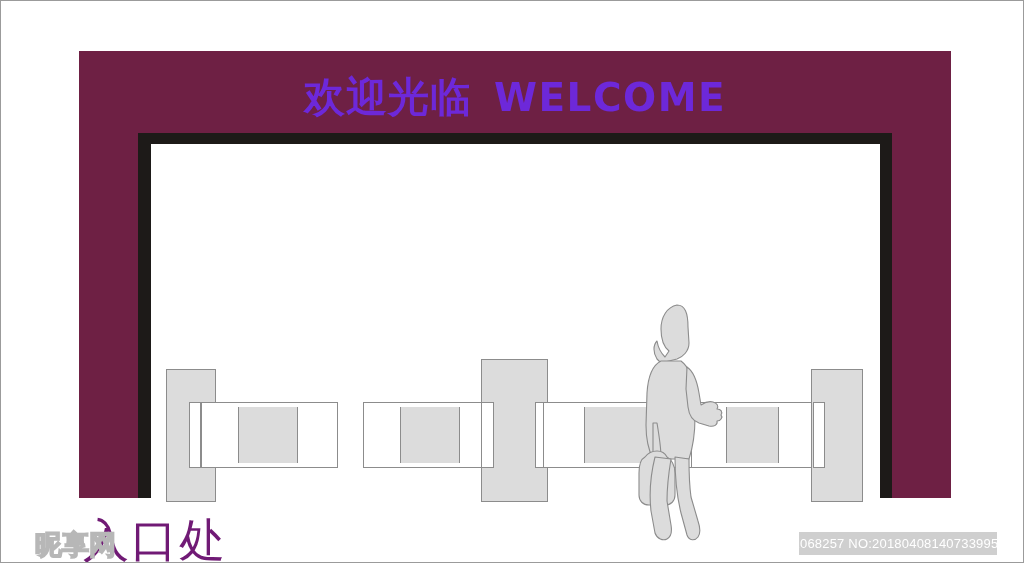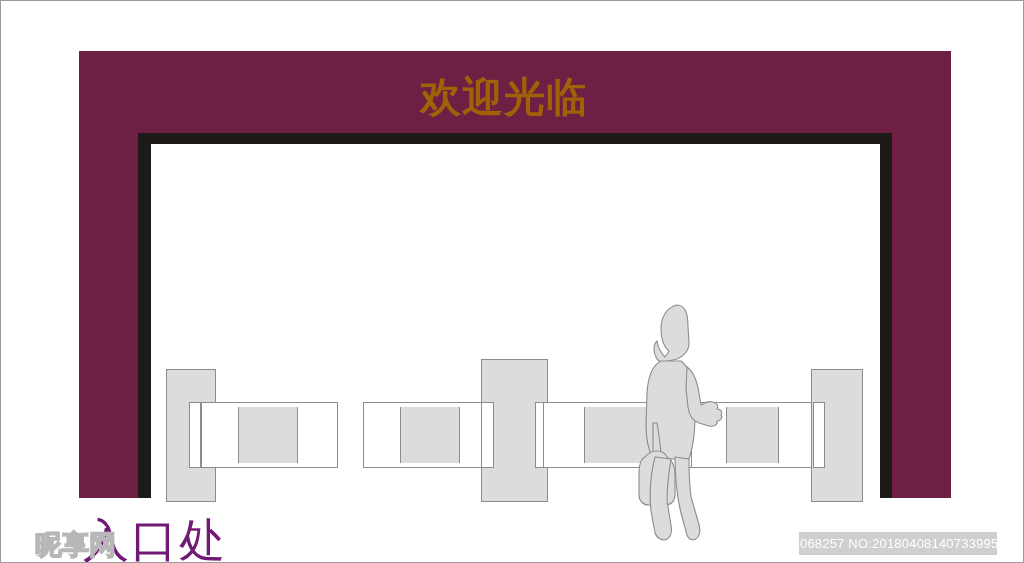--- a/index.html
+++ b/index.html
@@ -53,21 +53,21 @@
   
   .header-text {
     position: absolute;
     left: 78px;
     top: 66px;
     width: 872px;
     height: 60px;
     display: flex;
     align-items: center;
     justify-content: center;
-    color: #a16207;
+    color: #6d28d9;
     font-size: 40px;
     font-weight: bold;
     letter-spacing: 1px;
     white-space: pre;
     font-family: "DejaVu Sans", "Liberation Sans", sans-serif;
   }
   .header-cn { font-size: 41px; font-weight: bold; }
   .header-en { font-size: 39px; font-weight: bold; letter-spacing: 1.5px; }
   .header-gap { display: inline-block; width: 22px; }
 
@@ -179,21 +179,21 @@
 </head>
 <body>
 
 <div id="canvas">
 
   <div class="frame-outer"></div>
   <div class="frame-inner-dark"></div>
   <div class="frame-opening"></div>
 
   <div class="header-text">
-    <span class="header-cn">欢迎光临</span><span class="header-gap"></span>
+    <span class="header-cn">欢迎光临</span><span class="header-gap"></span><span class="header-en">WELCOME</span>
   </div>
 
   <div id="turnstiles">
 
     <div class="pedestal" style="left:15px; top:225px; width:50px; height:133px;"></div>
     <div class="notch" style="left:38px; top:258px; width:12px; height:66px;"></div>
 
     <div class="arm" style="left:50px; top:258px; width:137px; height:66px;">
       <div class="arm-panel" style="left:36px; right:39px;"></div>
     </div>

